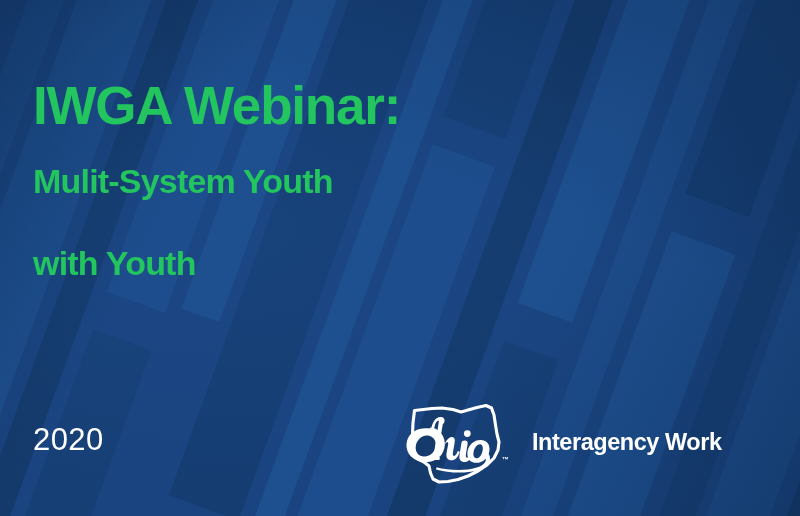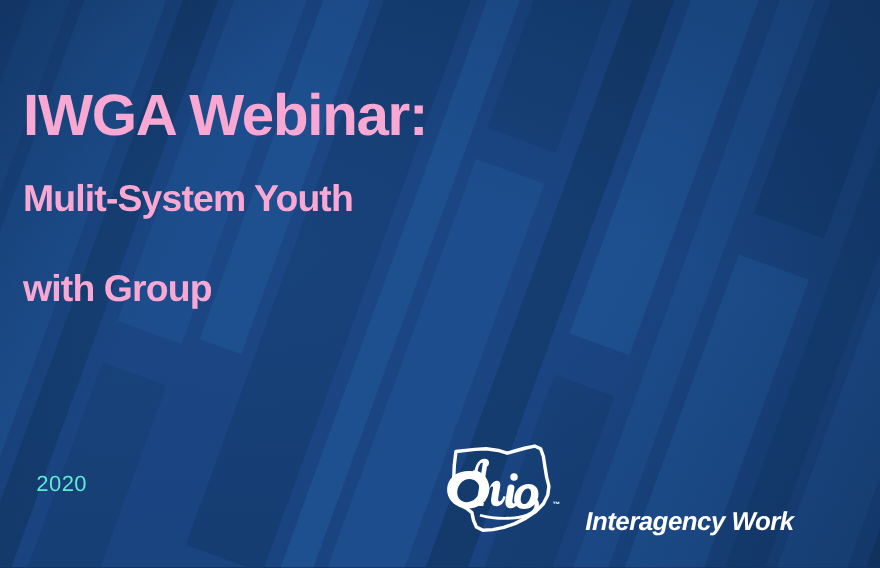--- a/index.html
+++ b/index.html
@@ -51,24 +51,24 @@
     pointer-events: none;
   }
 
   
   .content {
     position: absolute;
     inset: 0;
   }
   .headline {
     position: absolute;
-    left: 21px;
+    left: 33px;
     top: 72px;
     width: 722px;
-    color: #f9a8d4;
+    color: #22c55e;
   }
   .line {
     display: block;
     white-space: nowrap;
     letter-spacing: -0.5px;
   }
   .line-1 {
     font-size: 53px;
     line-height: 68px;
     font-weight: 800;
@@ -78,36 +78,35 @@
     font-size: 34px;
     line-height: 82px;
     font-weight: 600;
     letter-spacing: -0.8px;
   }
 
   .year {
     position: absolute;
     left: 33px;
     top: 420px;
-    font-size: 20px;
+    font-size: 31px;
     font-weight: 300;
-    color: #5eead4;
+    color: #ffffff;
     letter-spacing: 0.4px;
     line-height: 40px;
   }
 
   
   .logo-lockup {
     position: absolute;
     left: 398px;
     top: 396px;
     display: flex;
-    align-items: flex-end;
+    align-items: center;
     gap: 22px;
-    font-style: italic;
   }
   .ohio-mark {
     position: relative;
     width: 112px;
     height: 92px;
     flex: none;
   }
   .ohio-mark svg {
     display: block;
     width: 112px;
@@ -170,21 +169,21 @@
   </div>
 
   <div class="bg-base-gradient"></div>
   <div class="bg-vignette"></div>
 
   <div class="content">
 
     <div class="headline">
       <span class="line line-1">IWGA Webinar:</span>
       <span class="line line-2">Mulit-System Youth</span>
-      <span class="line line-3">with Group</span>
+      <span class="line line-3">with Youth</span>
     </div>
 
     <div class="year">2020</div>
 
     <div class="logo-lockup">
 
       <div class="ohio-mark">
         <svg viewBox="0 0 112 92" xmlns="http://www.w3.org/2000/svg">
 
           <path d="M16.5 14.5 L34 12.5 L44 12 L55 13.5 L63 16 L70 14 L79 11.5 L88 9.5

